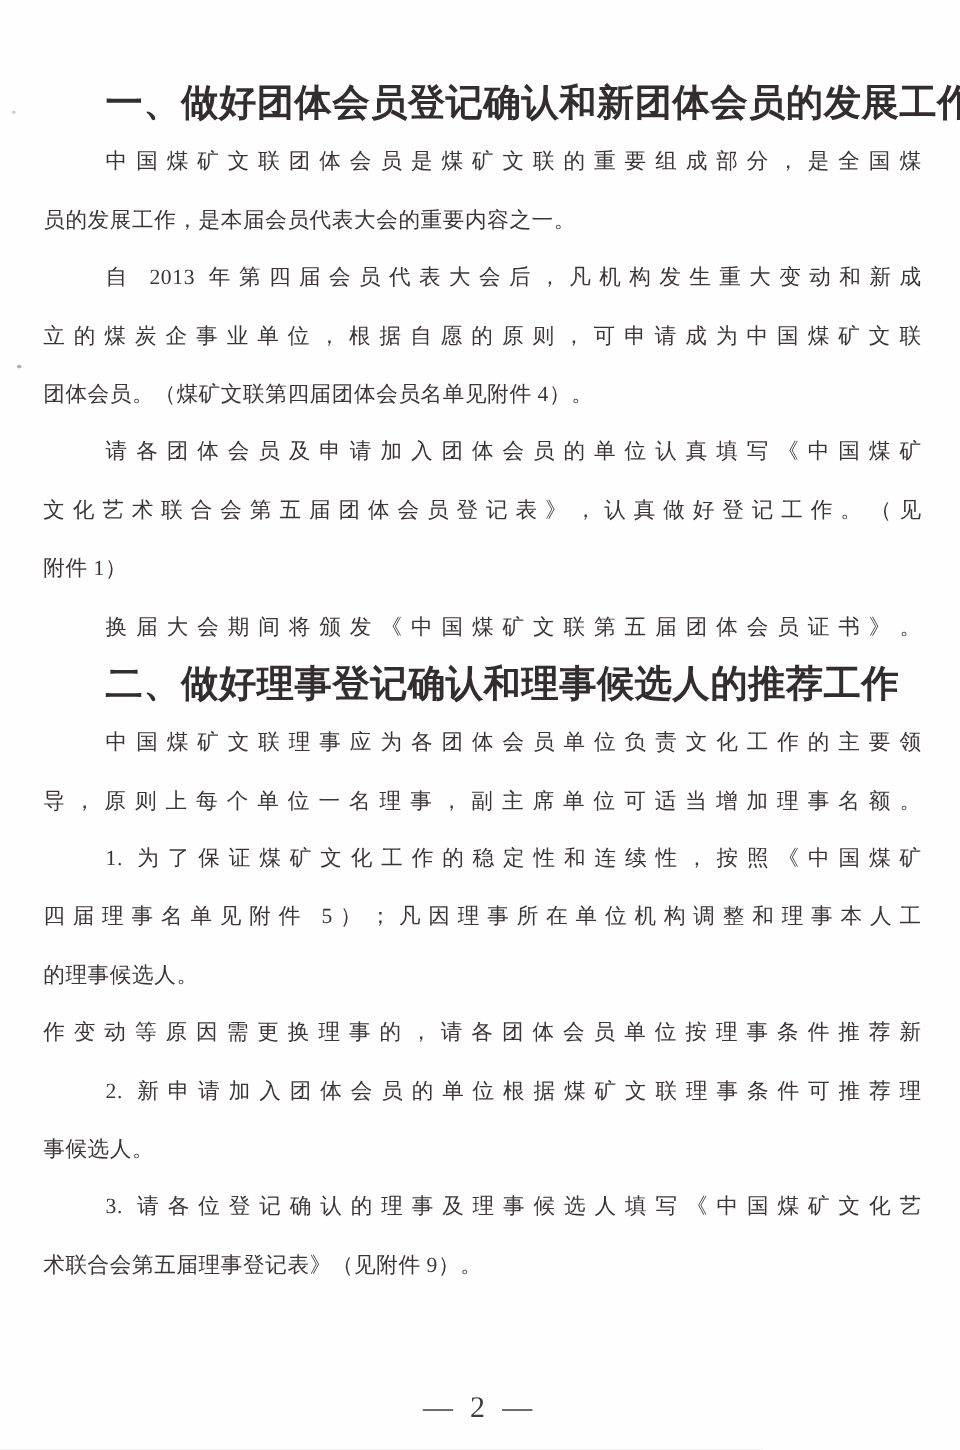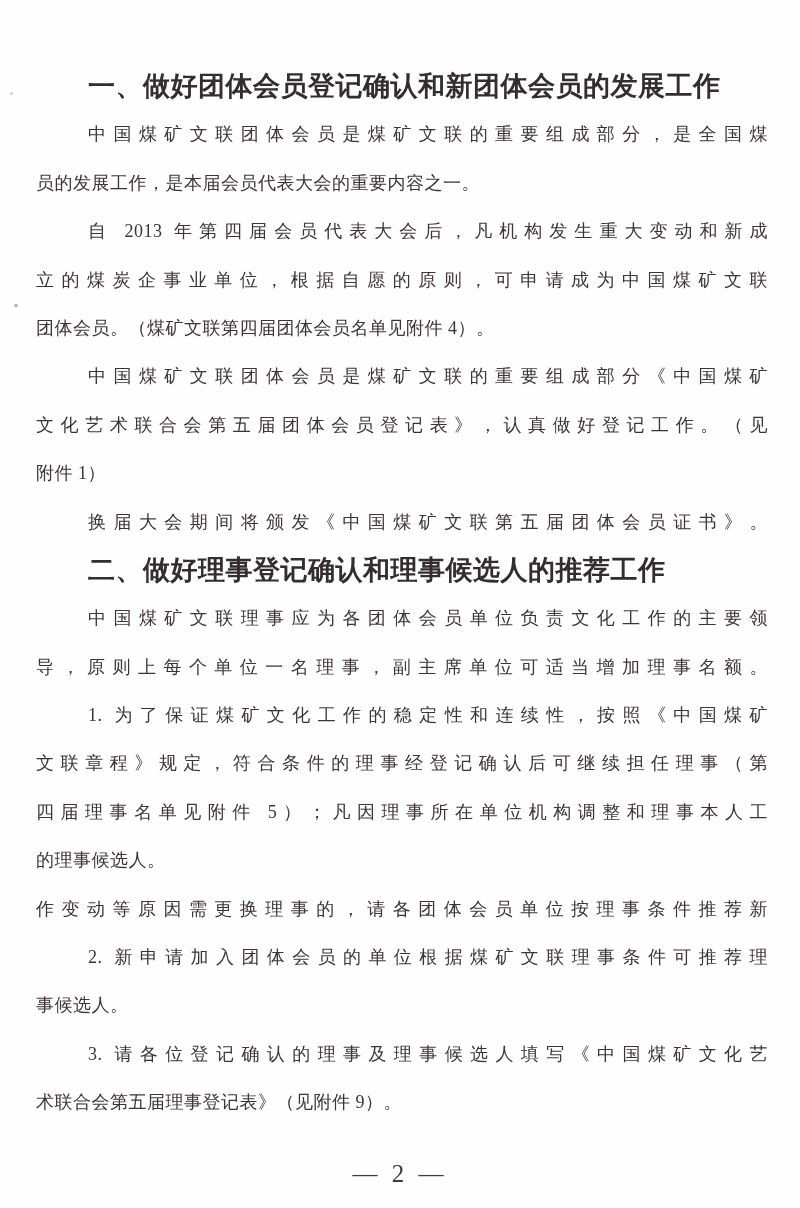--- a/index.html
+++ b/index.html
@@ -30,21 +30,21 @@
     text-align: justify;
     text-align-last: justify;
     -moz-text-align-last: justify;
   }
   
   .ind { text-indent: 52px; }
   
   .h {
     font-family: "Liberation Sans", "DejaVu Sans", sans-serif;
     font-weight: bold;
-    font-size: 27px;
+    font-size: 31px;
     color: #342d30;
   }
   .footer {
     position: absolute;
     left: 0;
     right: 0;
     top: 1160px;
     text-align: center;
     font-size: 25px;
     letter-spacing: 4px;
@@ -65,29 +65,28 @@
   <div class="speck speck-1"></div>
   <div class="speck speck-2"></div>
 
   <div class="content">
     <div class="l h ind">一、做好团体会员登记确认和新团体会员的发展工作</div>
     <div class="l ind fill">中国煤矿文联团体会员是煤矿文联的重要组成部分，是全国煤</div>
     <div class="l">员的发展工作，是本届会员代表大会的重要内容之一。</div>
     <div class="l ind fill">自 2013 年第四届会员代表大会后，凡机构发生重大变动和新成</div>
     <div class="l fill">立的煤炭企事业单位，根据自愿的原则，可申请成为中国煤矿文联</div>
     <div class="l">团体会员。（煤矿文联第四届团体会员名单见附件 4）。</div>
-    <div class="l ind fill">中国煤矿文联团体会员是煤矿文联的重要组成部分《中国煤矿</div>
+    <div class="l ind fill">请各团体会员及申请加入团体会员的单位认真填写《中国煤矿</div>
     <div class="l fill">文化艺术联合会第五届团体会员登记表》，认真做好登记工作。（见</div>
     <div class="l">附件 1）</div>
     <div class="l ind fill">换届大会期间将颁发《中国煤矿文联第五届团体会员证书》。</div>
     <div class="l h ind">二、做好理事登记确认和理事候选人的推荐工作</div>
     <div class="l ind fill">中国煤矿文联理事应为各团体会员单位负责文化工作的主要领</div>
     <div class="l fill">导，原则上每个单位一名理事，副主席单位可适当增加理事名额。</div>
     <div class="l ind fill">1. 为了保证煤矿文化工作的稳定性和连续性，按照《中国煤矿</div>
-    <div class="l fill">文联章程》规定，符合条件的理事经登记确认后可继续担任理事（第</div>
     <div class="l fill">四届理事名单见附件 5）；凡因理事所在单位机构调整和理事本人工</div>
     <div class="l">的理事候选人。</div>
     <div class="l fill">作变动等原因需更换理事的，请各团体会员单位按理事条件推荐新</div>
     <div class="l ind fill">2. 新申请加入团体会员的单位根据煤矿文联理事条件可推荐理</div>
     <div class="l">事候选人。</div>
     <div class="l ind fill">3. 请各位登记确认的理事及理事候选人填写《中国煤矿文化艺</div>
     <div class="l">术联合会第五届理事登记表》（见附件 9）。</div>
   </div>
 
   <div class="footer">— 2 —</div>

